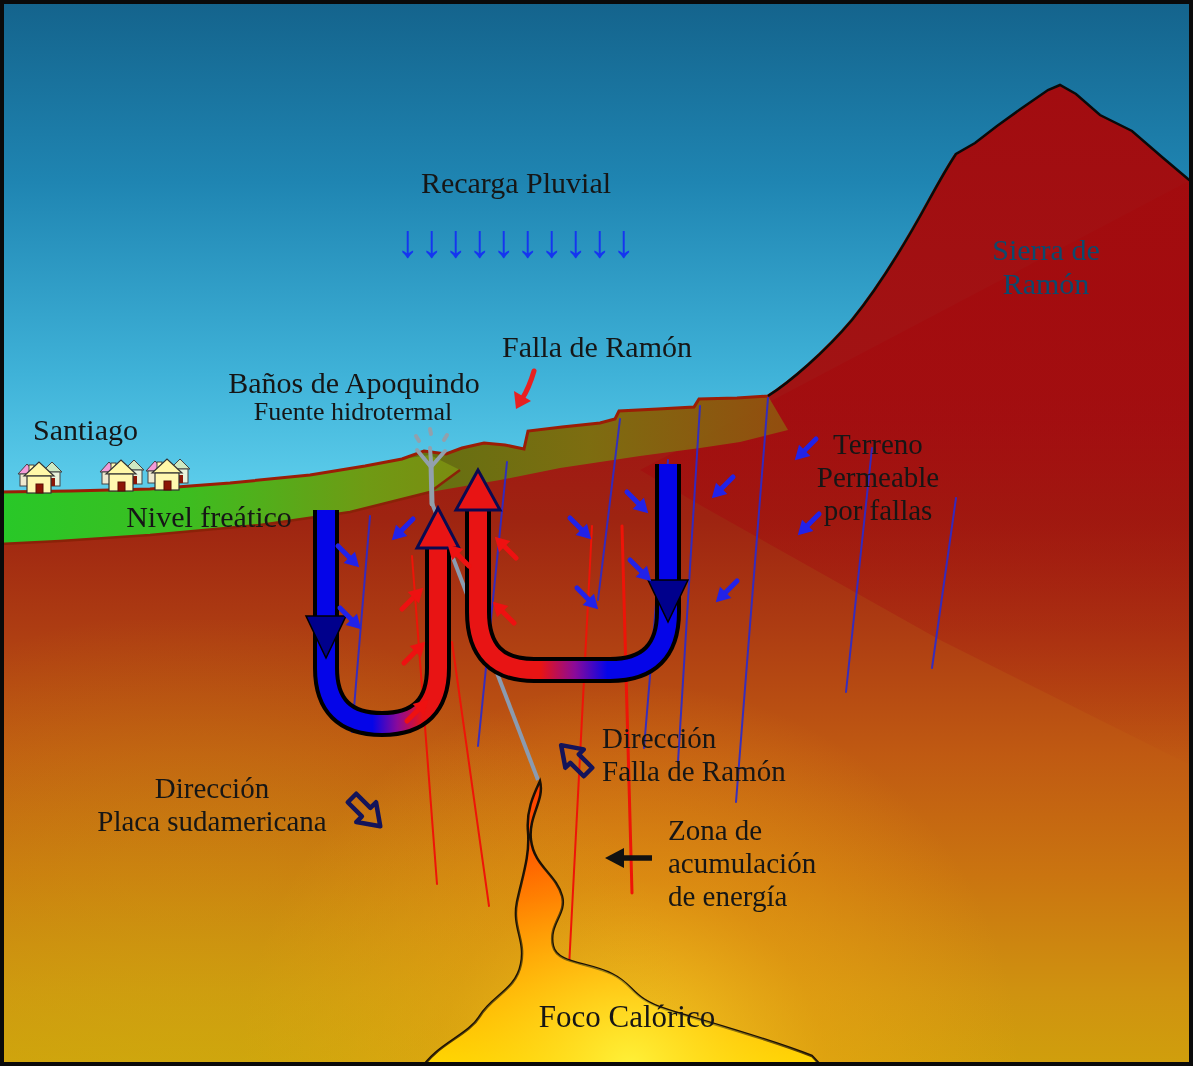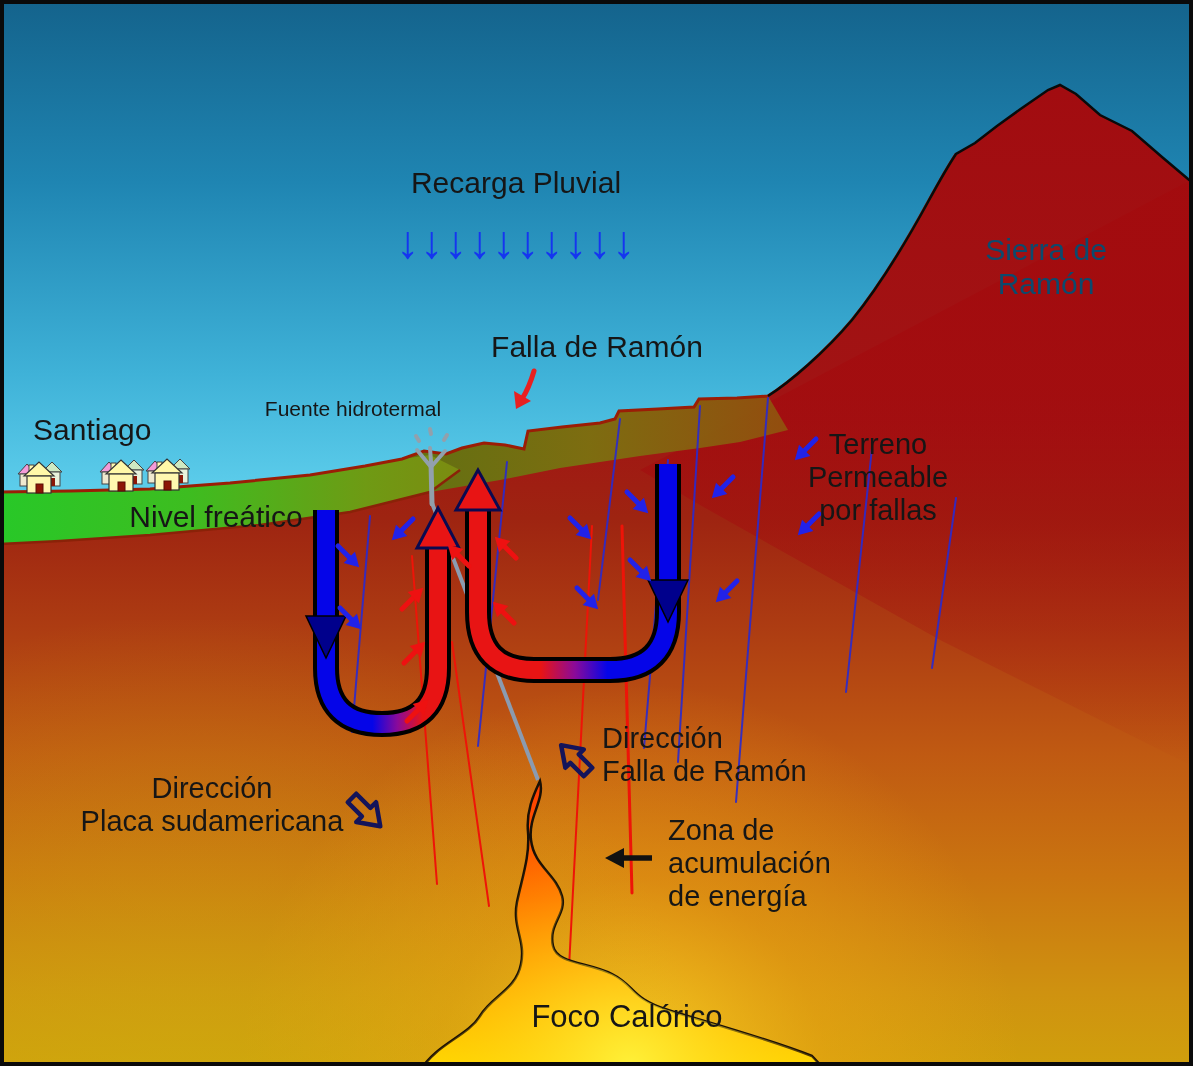--- a/index.html
+++ b/index.html
@@ -1,22 +1,22 @@
 <!DOCTYPE html>
 <html><head>
 <meta charset="utf-8">
 <style>
   html,body{margin:0;padding:0;background:#fff;}
   .stage{position:relative;width:1200px;height:1071px;overflow:hidden;background:#fff;
          font-family:"DejaVu Sans","Liberation Sans",sans-serif;}
   .stage svg{position:absolute;left:0;top:0;}
   .label{position:absolute;color:#161616;white-space:pre-line;line-height:1.14;
-         font-family:Liberation Sans, sans-serif;}
+         font-family:Liberation Serif, serif;}
   .c{transform:translateX(-50%);text-align:center;}
-  .f30{font-size:30px;} .f29{font-size:29px;} .f21{font-size:21px;} .f31{font-size:31px;}
+  .f30{font-size:30px;} .f29{font-size:29px;} .f21{font-size:26px;} .f31{font-size:31px;}
   .rain{font-size:46px;font-weight:bold;color:#1535f0;letter-spacing:1px;}
 </style>
 </head>
 <body>
 
 <div class="stage">
 <svg width="1200" height="1071" viewBox="0 0 1200 1071">
   <defs>
     <linearGradient id="sky" x1="0" y1="0" x2="0" y2="520" gradientUnits="userSpaceOnUse">
       <stop offset="0" stop-color="#14638c"></stop>
@@ -205,23 +205,24 @@
 
   <rect x="1193" y="0" width="7" height="1071" fill="#ffffff"></rect>
   <rect x="0" y="1066" width="1200" height="5" fill="#ffffff"></rect>
   <rect x="2" y="2" width="1189" height="1062" fill="none" stroke="#0a0a0a" stroke-width="4"></rect>
 </svg>
 
   <div class="label f30 c" style="left:516px;top:166px;">Recarga Pluvial</div>
   <div class="label rain c" style="left:516px;top:216px;">↓↓↓↓↓↓↓↓↓↓</div>
   <div class="label f30 c" style="left:1046px;top:233px;color:#0c4a6e;">Sierra de Ramón</div>
   <div class="label f30 c" style="left:597px;top:330px;">Falla de Ramón</div>
+  <div class="label f30 c" style="left:354px;top:366px;">Baños de Apoquindo</div>
   <div class="label f21 c" style="left:353px;top:397px;">Fuente hidrotermal</div>
   <div class="label f30" style="left:33px;top:413px;">Santiago</div>
-  <div class="label f30 c" style="left:216px;top:500px;text-align:right;">Nivel freático</div>
+  <div class="label f30 c" style="left:209px;top:500px;text-align:right;">Nivel freático</div>
   <div class="label f29 c" style="left:878px;top:420px;margin-top:8px;">Terreno
 Permeable
 por fallas</div>
   <div class="label f29" style="left:602px;top:722px;">Dirección
 Falla de Ramón</div>
   <div class="label f29 c" style="left:212px;top:772px;">Dirección
 Placa sudamericana</div>
   <div class="label f29" style="left:668px;top:814px;">Zona de
 acumulación
 de energía</div>

